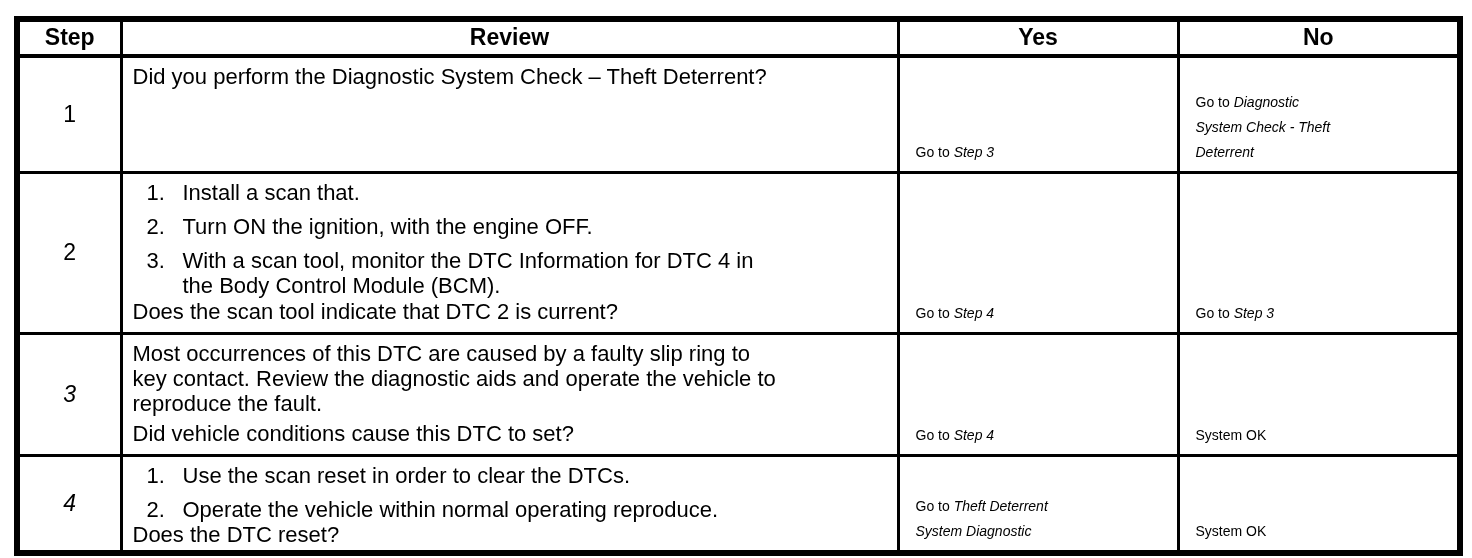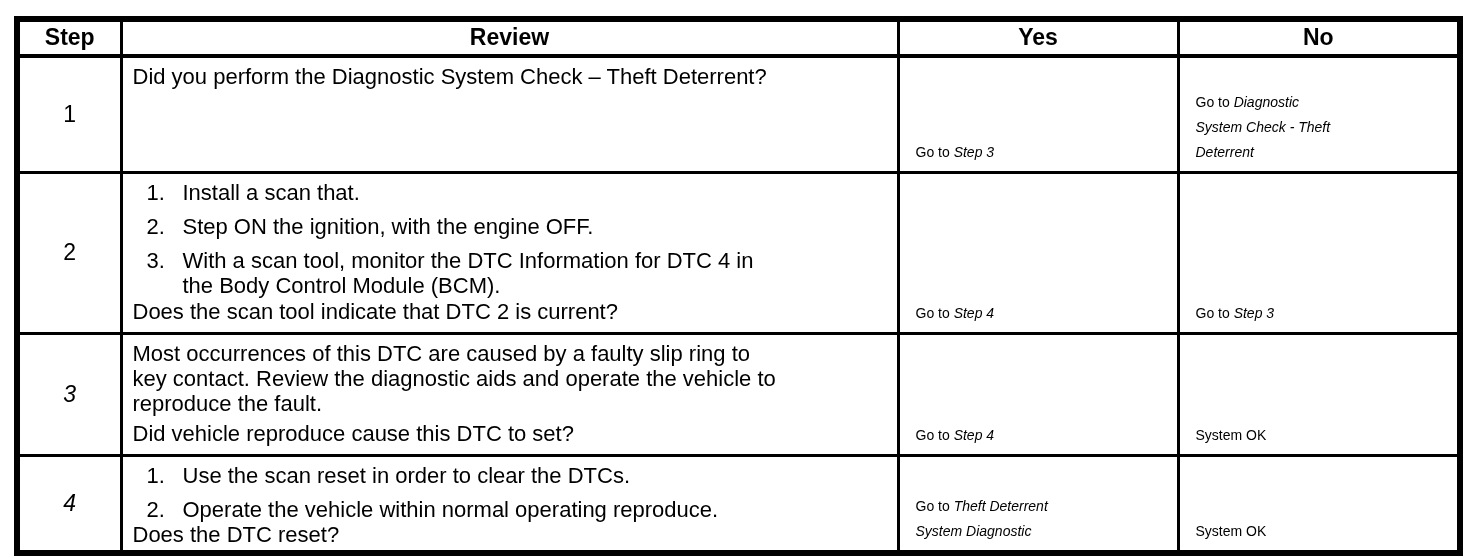--- a/index.html
+++ b/index.html
@@ -104,21 +104,21 @@
       </td>
       <td class="action">
         <div class="action-inner h-r2">
           <div class="items">
             <div class="item">
               <span class="item-num">1.</span>
                   <span class="item-txt">Install a scan that.</span>
             </div>
             <div class="item">
               <span class="item-num">2.</span>
-                  <span class="item-txt">Step ON the ignition, with the engine OFF.</span>
+                  <span class="item-txt">Turn ON the ignition, with the engine OFF.</span>
             </div>
             <div class="item">
               <span class="item-num">3.</span>
                   <span class="item-txt">With a scan tool, monitor the DTC Information for DTC 4 in
 the Body Control Module (BCM).</span>
             </div>
           </div>
           <div class="q">Does the scan tool indicate that DTC 2 is current?</div>
         </div>
       </td>
@@ -132,21 +132,21 @@
 
     <tr style="height:122px">
       <td class="step">
         <span class="it">3</span>
       </td>
       <td class="action">
         <div class="action-inner h-r3">
           <div class="para">Most occurrences of this DTC are caused by a faulty slip ring to
 key contact. Review the diagnostic aids and operate the vehicle to
 reproduce the fault.</div>
-          <div class="q">Did vehicle reproduce cause this DTC to set?</div>
+          <div class="q">Did vehicle conditions cause this DTC to set?</div>
         </div>
       </td>
       <td class="yn">
         <span>Go to </span><span class="it">Step 4</span>
       </td>
       <td class="yn">
         <span>System OK</span>
       </td>
     </tr>
 

